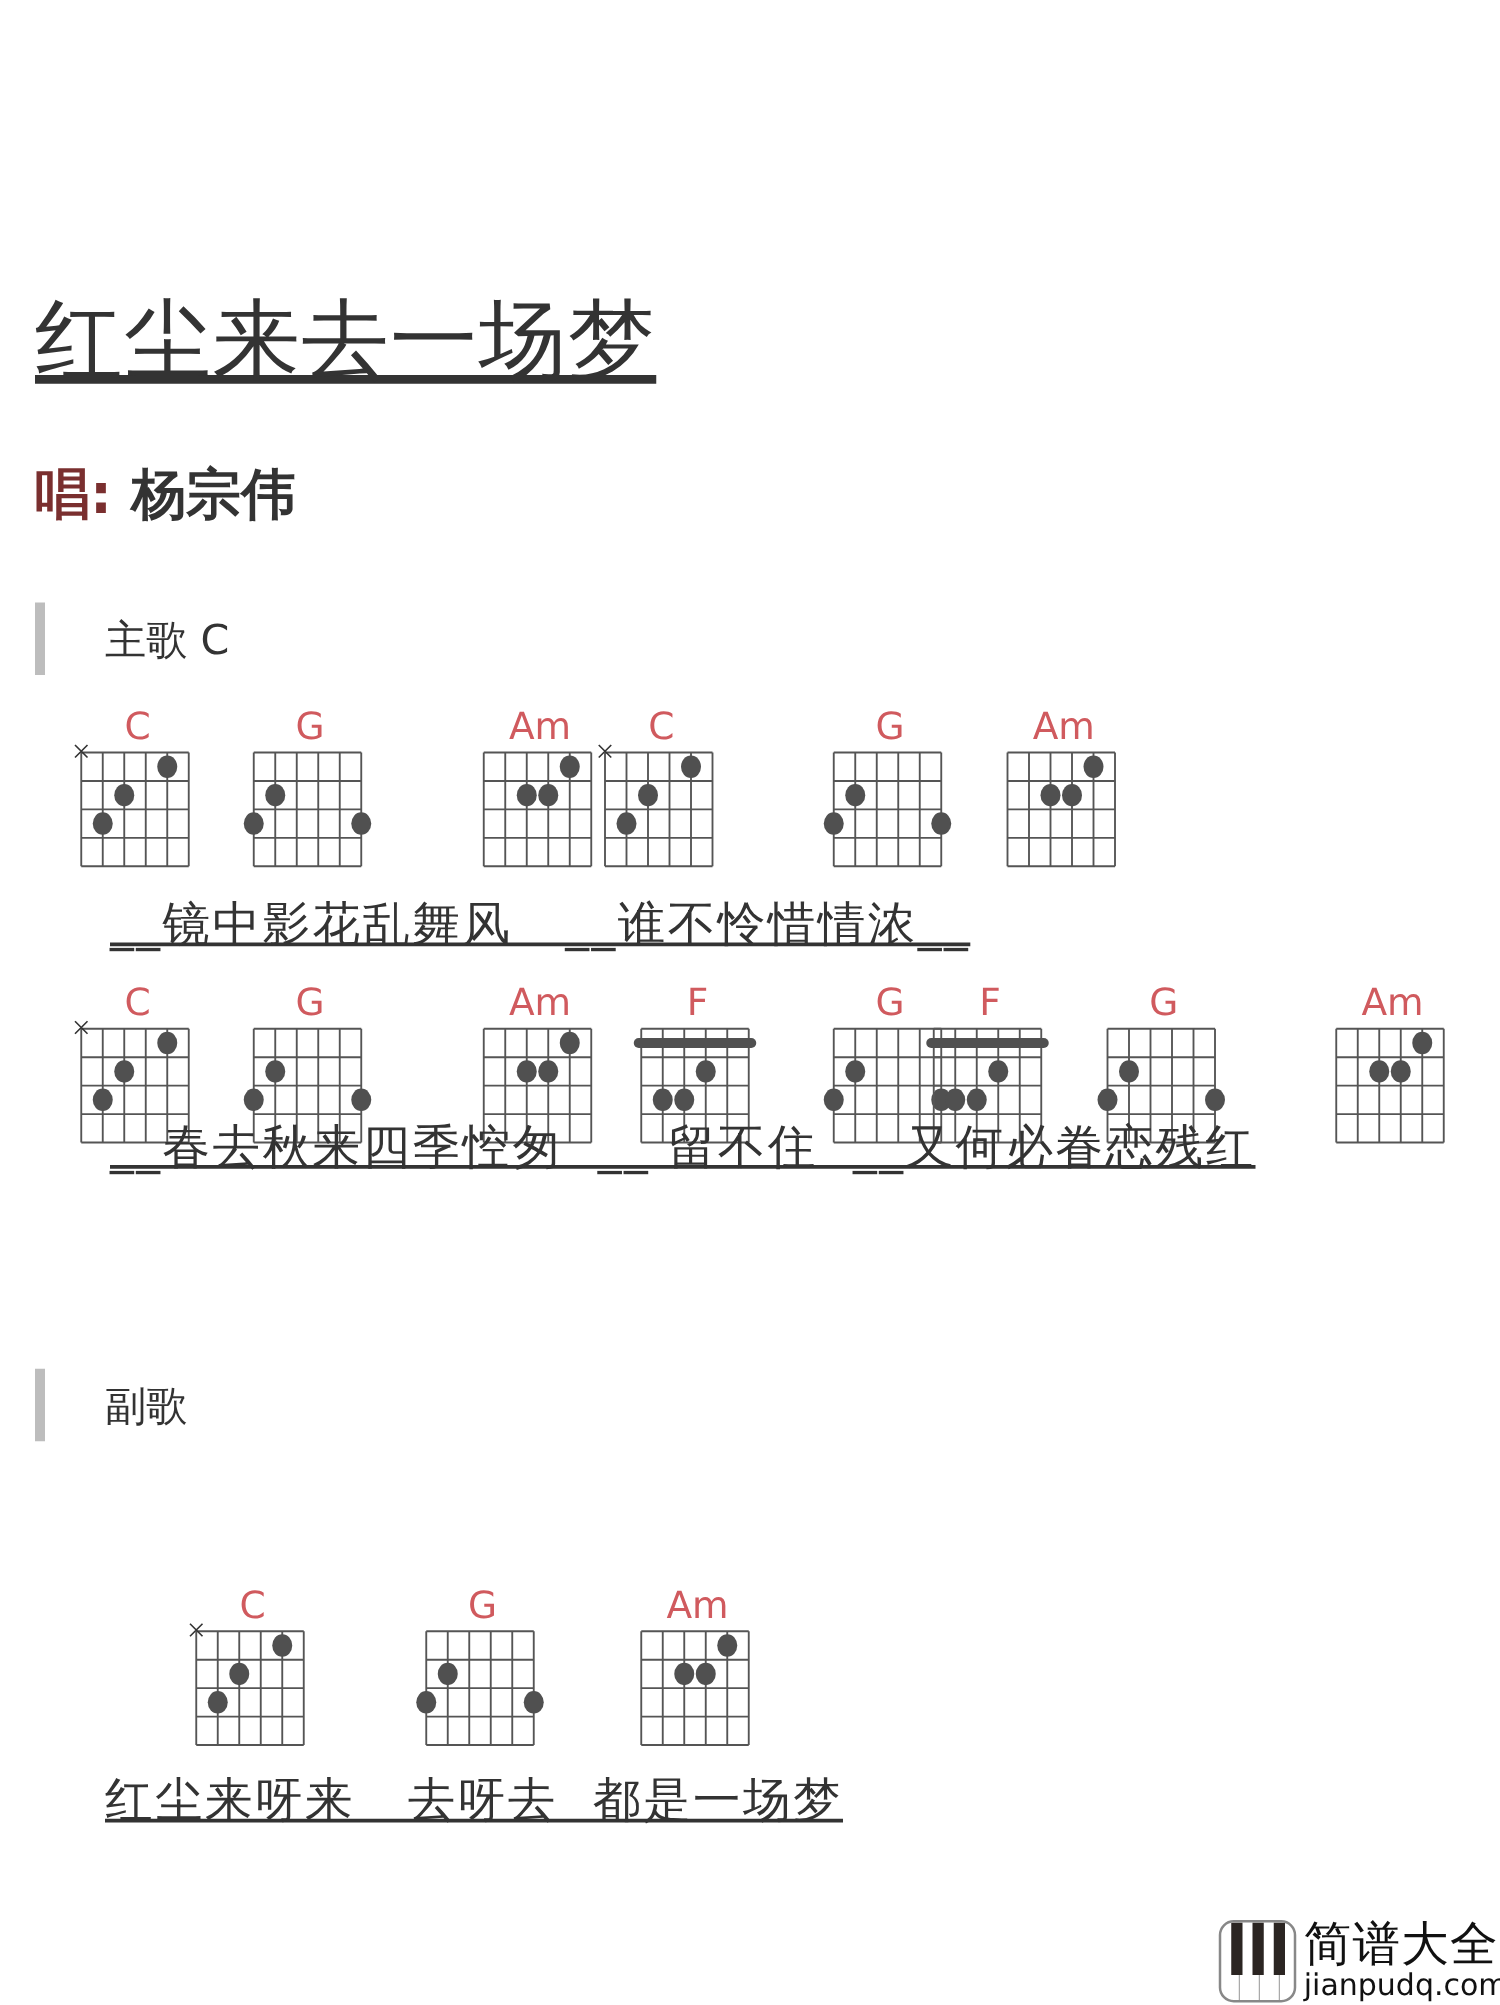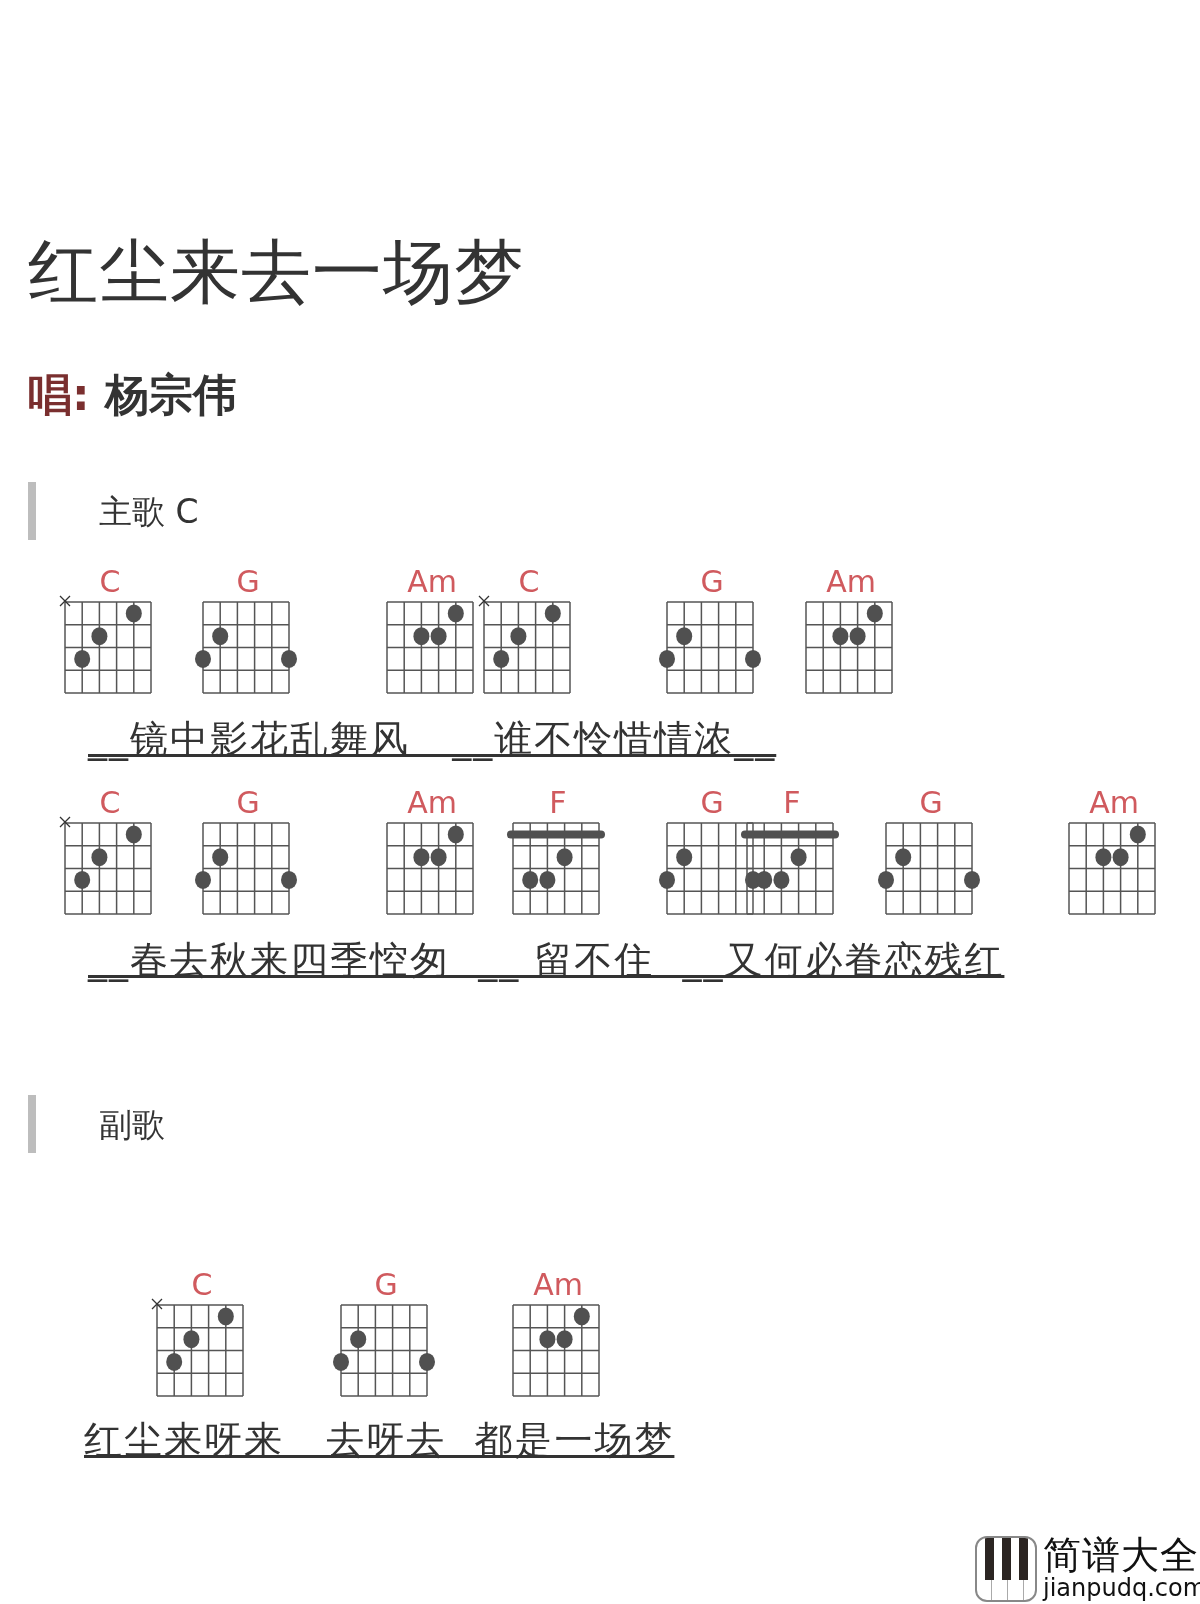--- a/index.html
+++ b/index.html
@@ -1,22 +1,22 @@
 <!DOCTYPE html>
 <html><head>
 <meta charset="utf-8">
 <style>
   html,body{margin:0;padding:0;background:#fff;}
   body{width:1200px;height:1604px;position:relative;overflow:hidden;font-family:"DejaVu Sans","Liberation Sans",sans-serif;color:#333;}
-  .title{position:absolute;left:28px;top:226px;font-size:70px;color:#333;letter-spacing:1px;}
+  .title{position:absolute;left:28px;top:226px;font-size:70px;color:#333;letter-spacing:1px;text-decoration:underline;}
   .singer{position:absolute;left:28px;top:366px;font-size:44px;font-weight:bold;}
   .singer .lbl{color:#7a2f2f;}
   .sec{position:absolute;left:28px;height:58px;}
   .sec .bar{position:absolute;left:0;top:0;width:8px;height:58px;background:#bdbdbd;}
-  .sec .txt{position:absolute;left:71px;top:8px;font-size:33px;color:#333;white-space:nowrap;}
+  .sec .txt{position:absolute;left:56px;top:8px;font-size:33px;color:#333;white-space:nowrap;}
   .chord{position:absolute;width:90px;}
   .chord .name{position:absolute;left:0;width:100%;top:-38px;text-align:center;color:#d05a5e;font-size:30px;}
   .chord svg{position:absolute;left:0;top:0;overflow:visible;}
   .lyric{position:absolute;font-size:38px;color:#333;white-space:pre;letter-spacing:2px;text-decoration:underline;}
   .logo{position:absolute;left:975px;top:1536px;width:271px;height:68px;text-align:center;}
   .logo .keys{position:absolute;left:0;top:0;width:62px;height:66px;border:2px solid #888;border-radius:12px;background:#fff;overflow:hidden;box-sizing:border-box;}
   .logo .bk{position:absolute;top:0;width:9px;height:42px;background:#2b2522;}
   .logo .wl{position:absolute;top:42px;width:1px;height:24px;background:#aaa;}
   .logo .cn{position:absolute;left:68px;top:-6px;font-size:38px;color:#111;letter-spacing:1px;}
   .logo .en{position:absolute;left:68px;top:38px;font-size:24px;color:#111;}
@@ -303,21 +303,21 @@
       <line x1="0" y1="22.75" x2="86" y2="22.75" stroke="#555" stroke-width="1.5"></line>
       <line x1="0" y1="45.5" x2="86" y2="45.5" stroke="#555" stroke-width="1.5"></line>
       <line x1="0" y1="68.25" x2="86" y2="68.25" stroke="#555" stroke-width="1.5"></line>
       <line x1="0" y1="91" x2="86" y2="91" stroke="#555" stroke-width="1.5"></line>
       <ellipse cx="68.8" cy="11.375" rx="8" ry="9" fill="#505050"></ellipse>
       <ellipse cx="34.4" cy="34.125" rx="8" ry="9" fill="#505050"></ellipse>
       <ellipse cx="51.599999999999994" cy="34.125" rx="8" ry="9" fill="#505050"></ellipse>
     </svg>
   </div>
 
-<div class="lyric" style="left:88px;top:935px">__春去秋来四季悾匆  __ 留不住  __又何必眷恋残红</div>
+<div class="lyric" style="left:88px;top:892px">__春去秋来四季悾匆  __ 留不住  __又何必眷恋残红</div>
 
 <div class="sec" style="top:1095px">
   <div class="bar"></div>
   <div class="txt">副歌</div>
 </div>
 
 <div class="chord" style="left:157px;top:1305px">
     <div class="name">C</div>
     <svg width="86" height="91">
       <line x1="0" y1="0" x2="0" y2="91" stroke="#555" stroke-width="1.5"></line>

